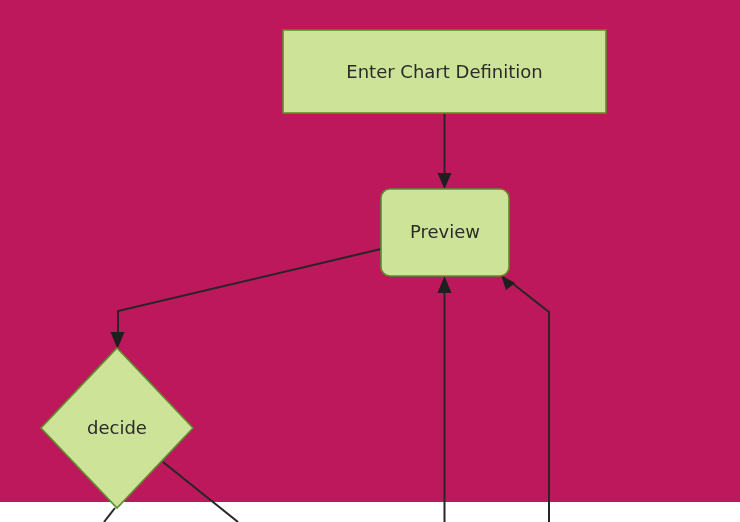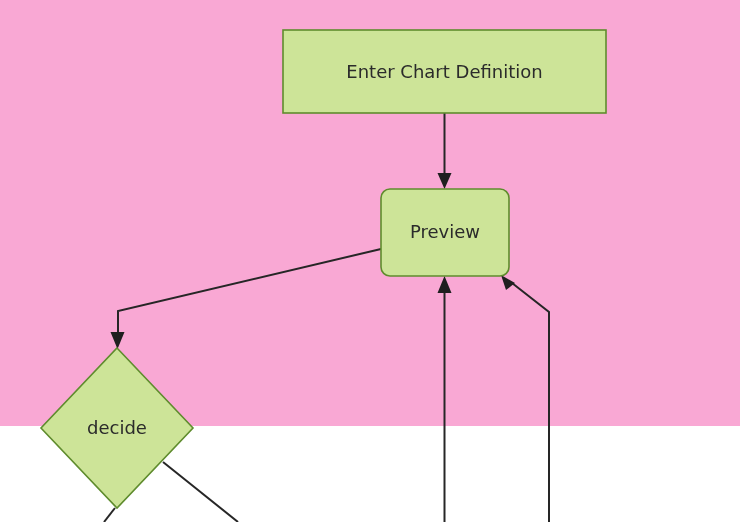--- a/index.html
+++ b/index.html
@@ -9,22 +9,22 @@
   }
   body {
     width: 740px;
     height: 522px;
     overflow: hidden;
     font-family: "DejaVu Sans", sans-serif;
   }
   #diagram-root {
     position: relative;
     width: 740px;
-    height: 426px;
-    background: #f9a8d4;
+    height: 502px;
+    background: #be185d;
   }
   #flow-svg {
     position: absolute;
     left: 0;
     top: 0;
     width: 740px;
     height: 522px;
     display: block;
   }
   .node-shape {

